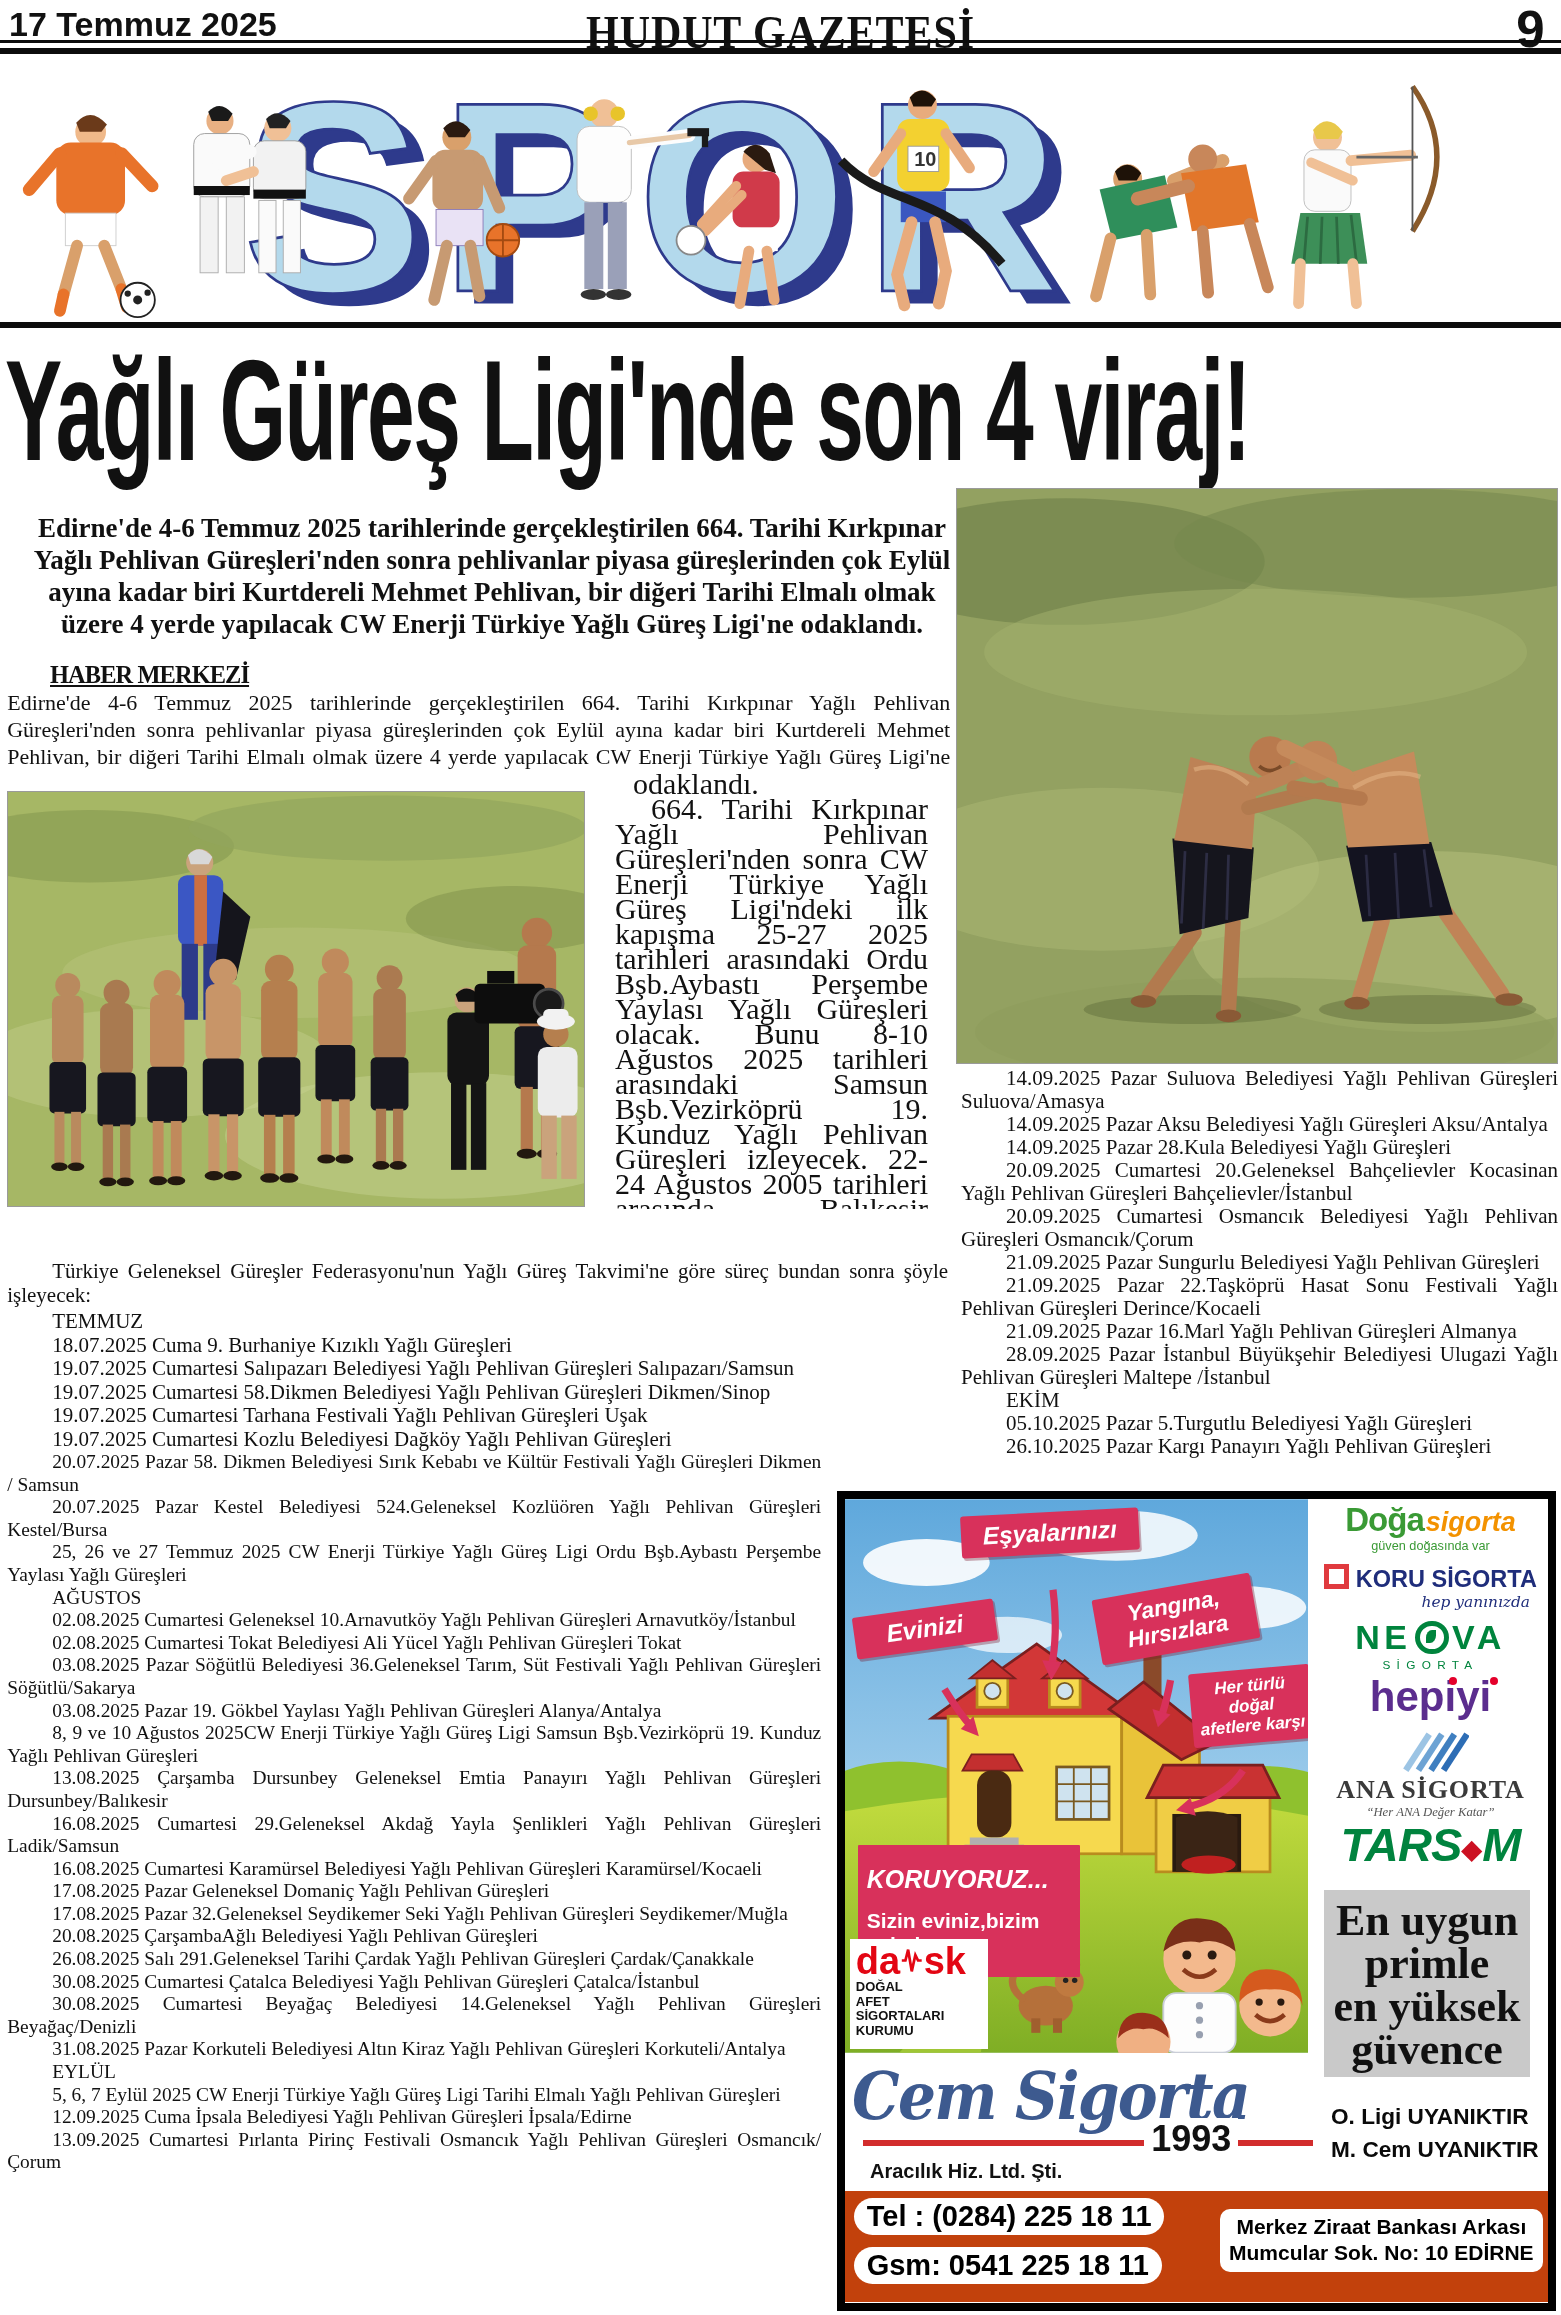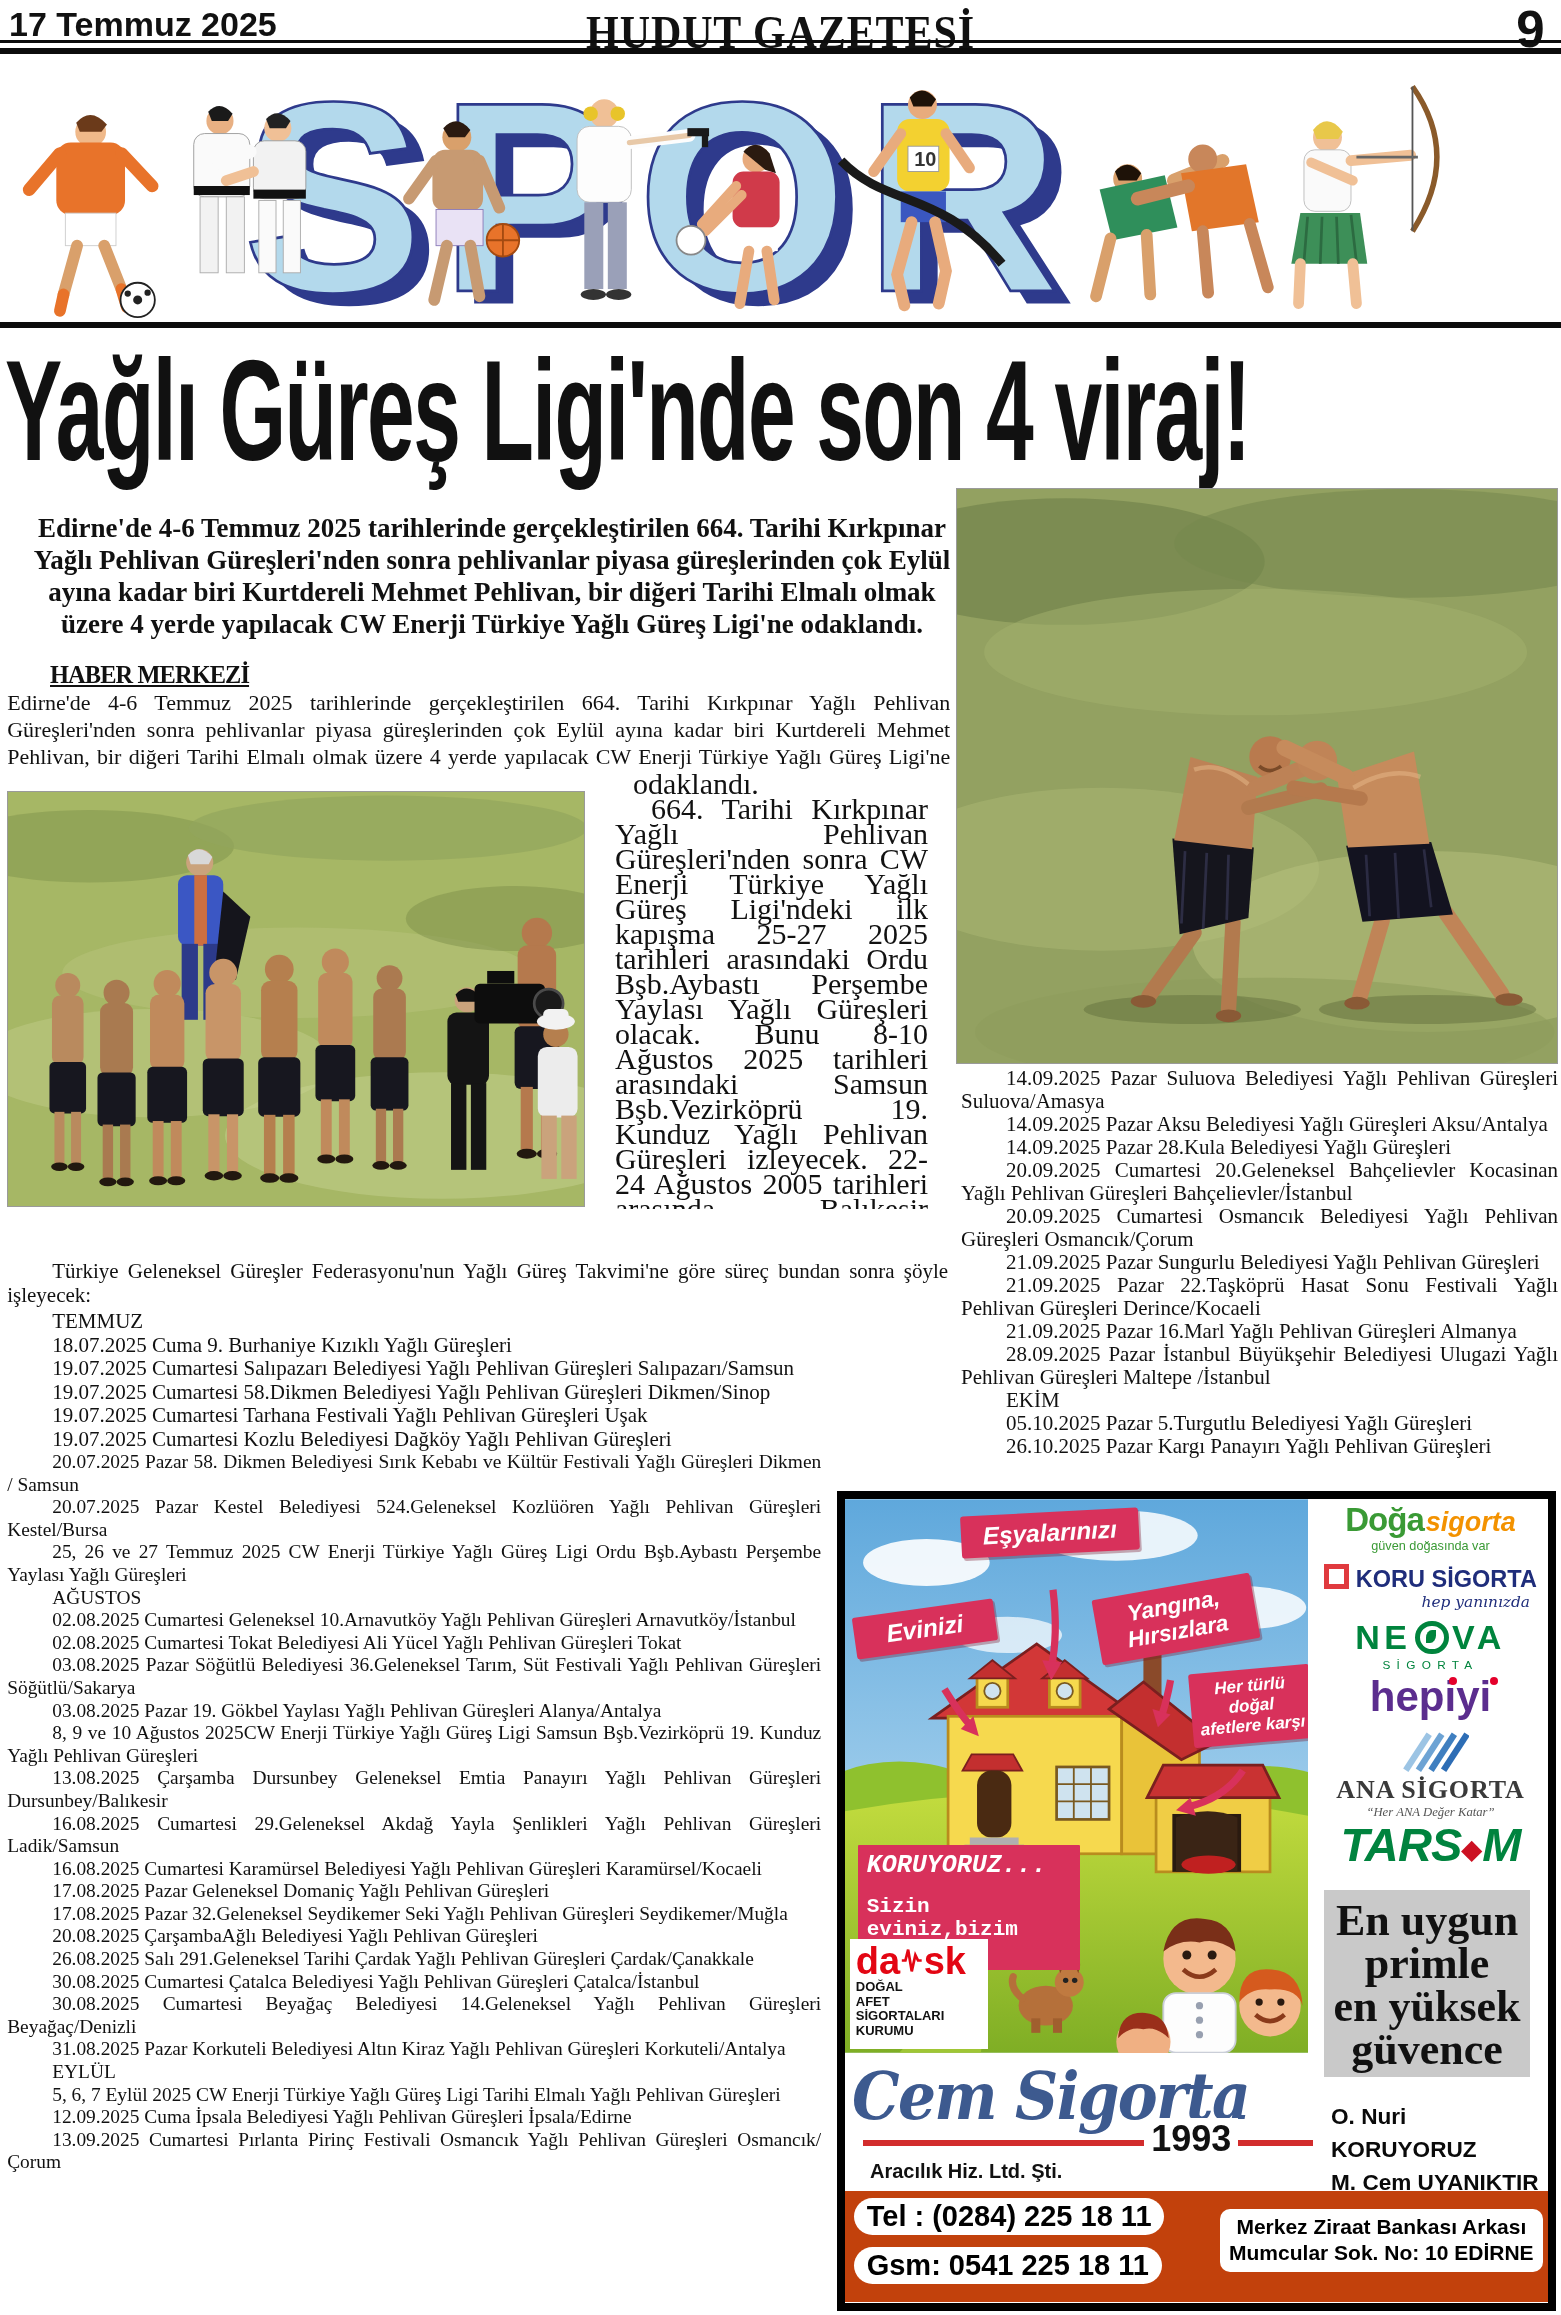--- a/index.html
+++ b/index.html
@@ -33,21 +33,21 @@
   
   .photo{border:0.9px solid #9a9a9a;overflow:hidden;background:#97a765;}
   
   .adbox{left:837px;top:1491px;width:719px;height:820px;border:8.1px solid #000;background:#fff;box-sizing:border-box;}
   .adin{position:absolute;left:0;top:0;width:703px;height:803px;}
   .illus{position:absolute;left:0;top:0;width:463px;height:554px;overflow:hidden;}
   .bubble{position:absolute;background:#d8315b;color:#fff;font-family:"Liberation Sans",sans-serif;
           font-weight:700;font-style:italic;text-align:center;border-radius:2.7px;padding:7.2px 5.4px;
           box-shadow:1.8px 2.7px 0 rgba(120,20,40,.35);}
   .koruyoruz{position:absolute;left:12.7px;top:346px;width:204px;background:#d8315b;color:#fff;
-             font-family:Liberation Mono, monospace;padding:6px 9px;border-radius:1px;}
+             font-family:Liberation Sans, sans-serif;padding:20px 9px;border-radius:1px;}
   .koruyoruz .t1{font-size:25px;font-weight:800;font-style:italic;}
   .koruyoruz .t2{font-size:21px;font-weight:700;margin-top:15px;}
   .daskbox{position:absolute;left:5.4px;top:440px;width:138px;height:110px;background:#fff;padding:3.6px 5.4px;box-sizing:border-box;}
   .daskbrand{font-family:"Liberation Sans",sans-serif;font-weight:800;font-size:38px;color:#e30613;
              line-height:36px;display:flex;align-items:center;}
   .dasklines{font-family:"Liberation Sans",sans-serif;font-weight:800;font-size:13px;line-height:14.5px;color:#111;margin-top:1.8px;}
   .cem{position:absolute;left:0;top:554px;width:463px;height:138px;}
   .cem-script{position:absolute;left:7.2px;top:5.4px;font-family:"DejaVu Serif",serif;font-style:italic;font-weight:700;
               font-size:65px;color:#3d5a8f;letter-spacing:-1.8px;white-space:nowrap;transform:scaleX(.92);transform-origin:left;}
   .cem-line{position:absolute;left:18px;top:87px;width:543px;height:6.3px;background:#d22c2c;}
@@ -555,21 +555,21 @@
         <div class="logo tarsim">
           <span class="n">TARS</span><span class="dia"></span><span class="n">M</span>
         </div>
         <div class="slogan">
           <div>En uygun</div>
           <div>primle</div>
           <div>en yüksek</div>
           <div>güvence</div>
         </div>
         <div class="agents">
-          <div>O. Nuri KORUYORUZ</div>
+          <div>O. Ligi UYANIKTIR</div>
           <div>M. Cem UYANIKTIR</div>
         </div>
       </div>
 
       <div class="blackbar">
         <div class="pill tel">Tel : (0284) 225 18 11</div>
         <div class="pill gsm">Gsm: 0541 225 18 11</div>
         <div class="pill addr">
           <div>Merkez Ziraat Bankası Arkası</div>
           <div>Mumcular Sok. No: 10 EDİRNE</div>

